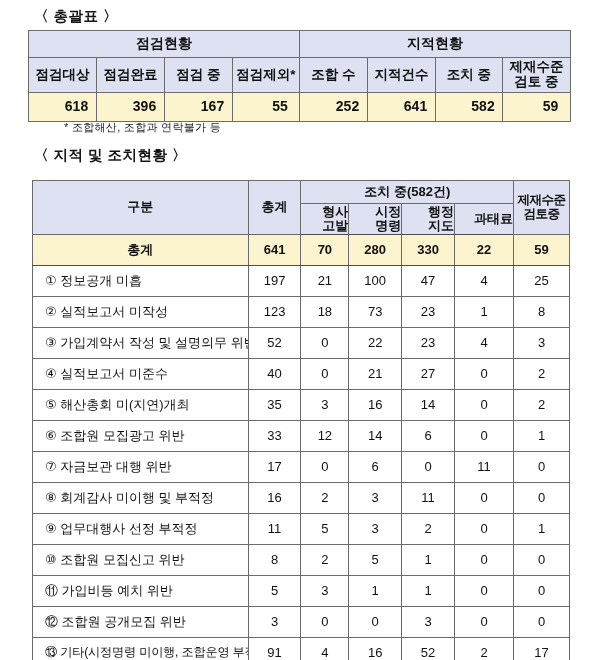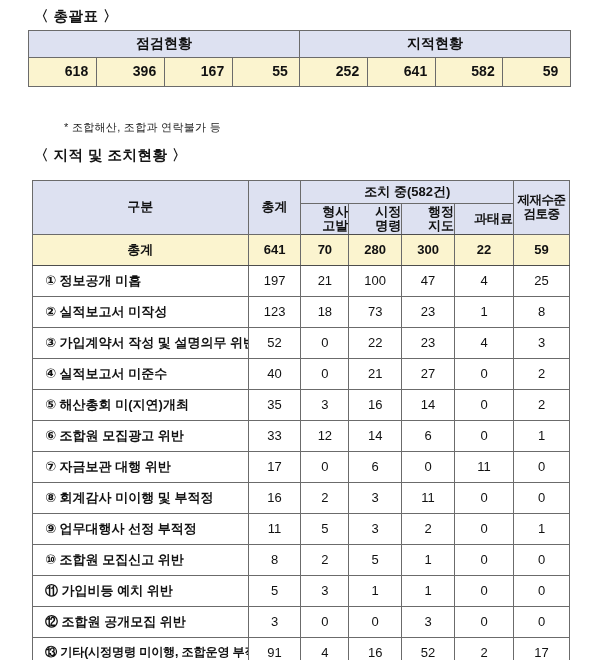--- a/index.html
+++ b/index.html
@@ -105,21 +105,21 @@
   }
   #table-detail td { height: 30px; }
 
   #table-detail .hdr-top td { height: 22px; font-size: 13px; }
   #table-detail .hdr-bot td { height: 30px; font-size: 13px; text-align: right; }
 
   
   #table-detail td.label {
     text-align: left;
     padding-left: 12px;
-    font-weight: bold;
+    font-weight: normal;
     font-size: 13px;
     white-space: nowrap;
   }
   #table-detail td.label.tight { font-size: 12.2px; letter-spacing: -0.2px; }
   #table-detail .num-first { font-weight: normal; }
   #table-detail .num { font-weight: normal; font-size: 13px; }
 
   #table-detail .total-row td { border-bottom: 1.6px solid #4d4d4d; }
   #table-detail .hdr-bot td { border-bottom: 1.6px solid #4d4d4d; }
 
@@ -157,20 +157,33 @@
       <col style="width:68px">
         <col style="width:68px">
         <col style="width:67px">
         <col style="width:68px">
     </colgroup>
     <tbody>
       <tr class="row-group">
         <td class="hdr" colspan="4">점검현황</td>
         <td class="hdr" colspan="4">지적현황</td>
       </tr>
+      <tr class="row-sub">
+        <td class="hdr">점검대상</td>
+        <td class="hdr">점검완료</td>
+        <td class="hdr">점검 중</td>
+        <td class="hdr">점검제외*</td>
+        <td class="hdr">조합 수</td>
+        <td class="hdr">지적건수</td>
+        <td class="hdr">조치 중</td>
+        <td class="hdr two-line stack">
+          <span>제재수준</span>
+          <span>검토 중</span>
+        </td>
+      </tr>
       <tr class="row-vals total-row">
         <td>618</td>
         <td>396</td>
         <td>167</td>
         <td>55</td>
         <td>252</td>
         <td>641</td>
         <td>582</td>
         <td>59</td>
       </tr>
@@ -217,21 +230,21 @@
           <span>지도</span>
         </td>
         <td class="hdr">과태료</td>
       </tr>
 
       <tr class="total-row">
         <td>총계</td>
         <td>641</td>
         <td>70</td>
         <td>280</td>
-        <td>300</td>
+        <td>330</td>
         <td>22</td>
         <td>59</td>
       </tr>
 
       </tbody>
       <tbody id="detail-rows-host" style="display:contents"><tr>
           <td class="label">① 정보공개 미흡</td>
           <td class="num-first">197</td>
           <td class="num">21</td>
           <td class="num">100</td>

